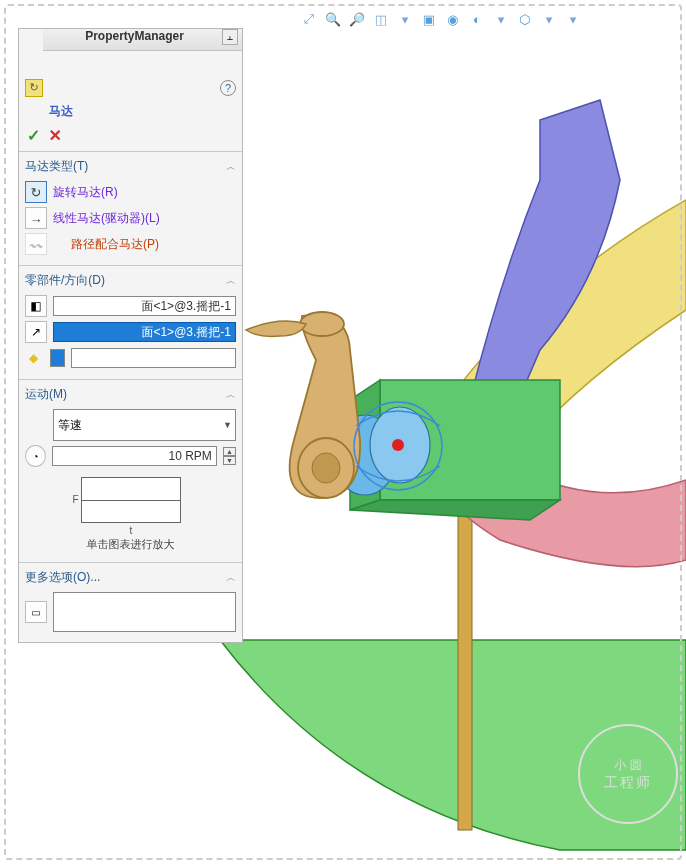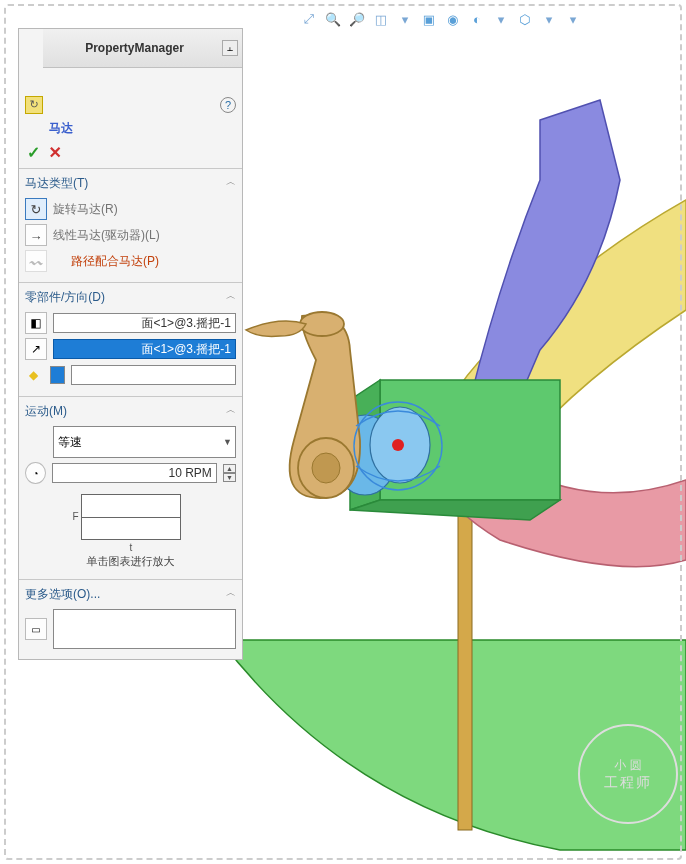--- a/index.html
+++ b/index.html
@@ -2,38 +2,38 @@
 <html><head>
 <meta charset="utf-8">
 <style>
 * { box-sizing: border-box; margin: 0; padding: 0; font-family: "Microsoft YaHei", Arial, sans-serif; }
 body { width: 686px; height: 864px; background: #fff; position: relative; overflow: hidden; }
 .viewport { position: absolute; inset: 0; }
 .postage { position: absolute; inset: 4px; border: 2px dashed #ccc; border-radius: 4px; pointer-events: none; }
 .top-icons { position: absolute; top: 10px; left: 300px; display: flex; gap: 6px; align-items: center; }
 .top-icons .ti { width: 18px; height: 18px; display: flex; align-items: center; justify-content: center; color: #7aa7d4; font-size: 13px; }
 .panel { position: absolute; top: 28px; left: 18px; width: 225px; background: #f4f4f4; border: 1px solid #b8b8b8; font-size: 12px; }
-.pm-header { display: flex; align-items: center; background: linear-gradient(#f0f0f0,#e0e0e0); border-bottom: 1px solid #c0c0c0; height: 39px; padding: 0 4px; margin-left: 24px; }
+.pm-header { display: flex; align-items: flex-start; background: linear-gradient(#f0f0f0,#e0e0e0); border-bottom: 1px solid #c0c0c0; height: 22px; padding: 0 4px; margin-left: 24px; }
 .pm-header .title { flex: 1; text-align: center; font-weight: bold; color: #333; }
 .pm-header .pin { width: 16px; height: 16px; background: #eee; border: 1px solid #aaa; font-size: 10px; display:flex; align-items:center; justify-content:center; }
 .feature-row { display: flex; align-items: center; padding: 4px 6px; gap: 6px; }
 .feature-row .fi { width: 18px; height: 18px; background: #f2e07a; border: 1px solid #c4a800; display:flex; align-items:center; justify-content:center; font-size:11px; color:#555; }
 .feature-row .fn { font-weight: bold; color: #3a5fcd; flex:1;margin-top:48px; }
 .feature-row .help { width: 16px; height: 16px; border: 1px solid #888; border-radius: 50%; color: #2a6fa8; font-size: 11px; display:flex; align-items:center; justify-content:center; }
 .okcancel { display:flex; gap:8px; padding: 2px 8px 6px; border-bottom: 1px solid #c8c8c8; }
 .okcancel .ok { color: #2a9d2a; font-size: 16px; font-weight: bold; }
 .okcancel .cancel { color: #d03030; font-size: 16px; font-weight: bold; }
 .section { border-bottom: 1px solid #c8c8c8; padding: 4px 6px 8px; }
-.sec-head { display:flex; cursor:pointer; padding: 2px 0 4px; }
+.sec-head { display:flex; align-items:center; cursor:pointer; padding: 2px 0 4px; }
 .sec-head .st { flex:1; color: #2a5a8a; font-size: 12px; }
 .sec-head .chev { color: #666; font-size: 10px; }
 .row { display:flex; align-items:center; gap:6px; padding: 2px 0; }
 .row .ricon { width: 22px; height: 22px; border: 1px solid #bbb; background:#fdfdfd; display:flex; align-items:center; justify-content:center; font-size: 13px; color:#444; }
 .row .ricon.active { border: 1px solid #3a7abf; background: #e0eefc; }
-.row .rlabel { color: #737373; }
+.row .rlabel { color: #6d28d9; }
 .row .rlabel.disabled { color: #c2410c; margin-left: 18px; }
 .input-row { display:flex; align-items:center; gap:6px; padding: 2px 0; }
 .input-row .lefticon { width: 22px; height: 22px; display:flex; align-items:center; justify-content:center; }
 .input-text { flex:1; height: 20px; border: 1px solid #888; background:#fff; padding: 0 4px; font-size: 12px; color:#333;text-align:right; }
 .input-text.selected { background: #1e7dd6; color: #fff; border: 1px solid #0a5aa8; }
 .color-swatch { width: 18px; height: 18px; background: #1e7dd6; border: 1px solid #888; margin-left: 2px; }
 .select { flex:1; height: 32px; border: 1px solid #888; background:#fff; display:flex; align-items:center; padding: 0 4px; position: relative; }
 .select .arrow { position:absolute; right:3px; font-size:9px; color:#555; }
 .spinner { width: 14px; display:flex; flex-direction:column; }
 .spinner span { height: 9px; border: 1px solid #888; background:#f0f0f0; font-size:7px; display:flex; align-items:center; justify-content:center; color:#555; }

